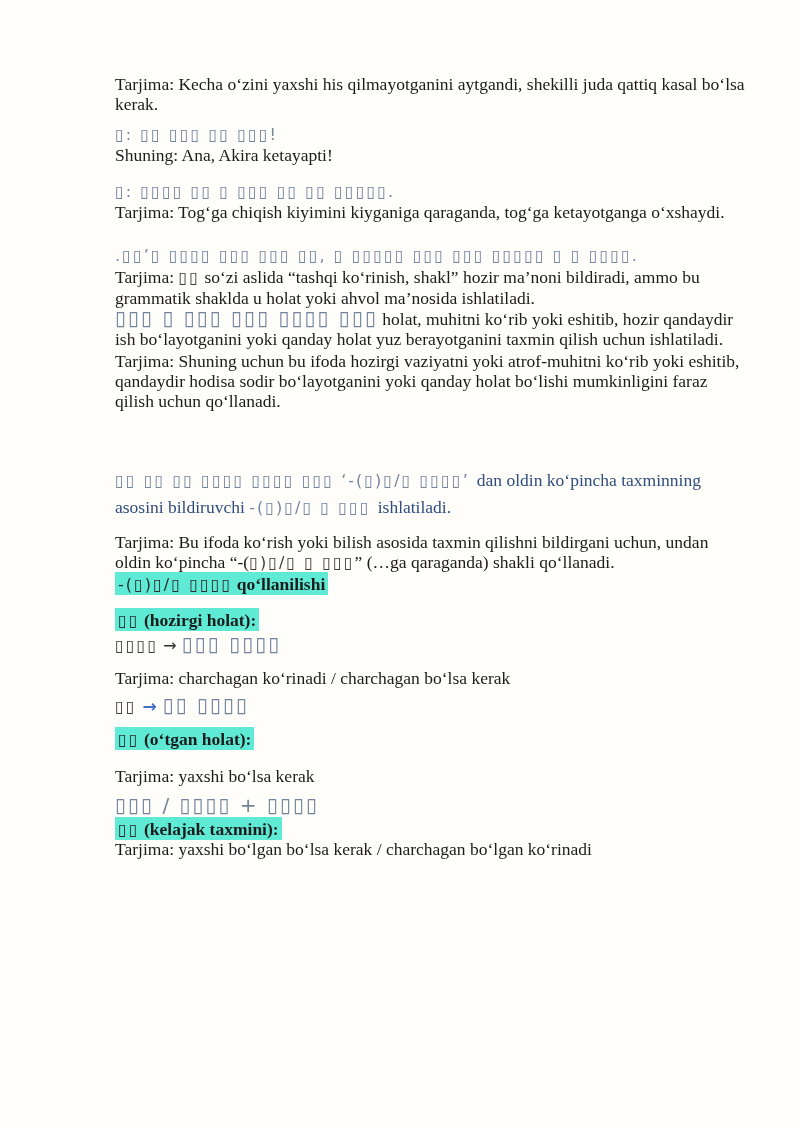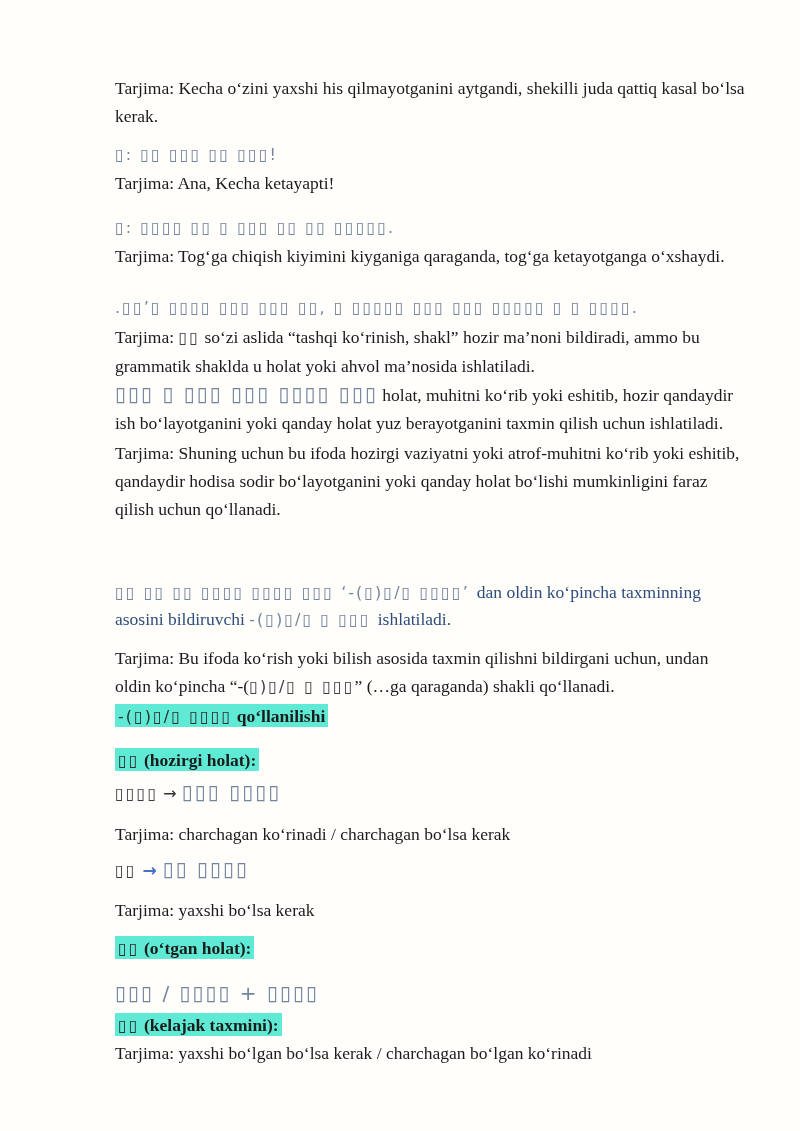--- a/index.html
+++ b/index.html
@@ -5,54 +5,54 @@
   html,body { margin:0; padding:0; }
   body {
     width:800px; height:1131px; position:relative;
     background:#fffefb;
     font-family:"Liberation Serif", serif;
     color:#1b1b1b;
     overflow:hidden;
   }
   .page { position:absolute; inset:0; background:#fffefb; }
   .content { position:absolute; left:115px; top:74px; width:630px; }
-  .para { margin:0; font-size:17.5px; line-height:28px; }
+  .para { margin:0; font-size:17.5px; line-height:20px; }
   .blue-para { color:#2e4d7c; line-height:27px; }
   
   .tofu-blue   { font-family:"DejaVu Sans", sans-serif; color:#74859f; letter-spacing:2px; font-size:16px; }
   .tofu-black  { font-family:"DejaVu Sans", sans-serif; color:#3d3d3d; letter-spacing:2px; font-size:16px; }
   .tofu-blue-lg{ font-family:"DejaVu Sans", sans-serif; color:#73849e; letter-spacing:2px; font-size:20px; }
   .txt-blue    { color:#2e4d7c; }
   .arrow-dark  { color:#2f2f2f; font-family:"DejaVu Sans", sans-serif; font-size:16px; }
   .arrow-blue  { color:#4472c4; font-family:"DejaVu Sans", sans-serif; font-weight:bold; font-size:17px; }
   .hl { background:#5eead4; font-weight:bold; padding:1.5px 3px; box-decoration-break:clone; }
   .hl .tofu-black { font-weight:normal; color:#2e2e2e; }
 </style>
 </head>
 <body>
 
 <div class="page">
   <div class="content">
 
     <p class="para" style="margin-bottom:10px"><span>Tarjima: Kecha o‘zini yaxshi his qilmayotganini aytgandi, shekilli juda qattiq kasal bo‘lsa kerak.</span></p>
     <p class="para" style="margin-bottom:0"><span class="tofu-blue">▯: ▯▯ ▯▯▯ ▯▯ ▯▯▯!</span></p>
-    <p class="para" style="margin-bottom:16px"><span>Tarjima: Ana, Kecha ketayapti!</span></p>
+    <p class="para" style="margin-bottom:16px"><span>Shuning: Ana, Akira ketayapti!</span></p>
     <p class="para" style="margin-bottom:0"><span class="tofu-blue">▯: ▯▯▯▯ ▯▯ ▯ ▯▯▯ ▯▯ ▯▯ ▯▯▯▯▯.</span></p>
     <p class="para" style="margin-bottom:23px"><span>Tarjima: Tog‘ga chiqish kiyimini kiyganiga qaraganda, tog‘ga ketayotganga o‘xshaydi.</span></p>
     <p class="para" style="margin-bottom:1px"><span class="tofu-blue">.▯▯’▯ ▯▯▯▯ ▯▯▯ ▯▯▯ ▯▯, ▯ ▯▯▯▯▯ ▯▯▯ ▯▯▯ ▯▯▯▯▯ ▯ ▯ ▯▯▯▯.</span></p>
     <p class="para" style="margin-bottom:0"><span>Tarjima: </span><span class="tofu-black">▯▯</span><span> so‘zi aslida “tashqi ko‘rinish, shakl” hozir ma’noni bildiradi, ammo bu grammatik shaklda u holat yoki ahvol ma’nosida ishlatiladi.</span></p>
     <p class="para" style="margin-bottom:2px"><span class="tofu-blue-lg">▯▯▯ ▯ ▯▯▯ ▯▯▯ ▯▯▯▯ ▯▯▯</span><span> holat, muhitni ko‘rib yoki eshitib, hozir qandaydir ish bo‘layotganini yoki qanday holat yuz berayotganini taxmin qilish uchun ishlatiladi.</span></p>
     <p class="para" style="margin-bottom:56px"><span>Tarjima: Shuning uchun bu ifoda hozirgi vaziyatni yoki atrof-muhitni ko‘rib yoki eshitib, qandaydir hodisa sodir bo‘layotganini yoki qanday holat bo‘lishi mumkinligini faraz qilish uchun qo‘llanadi.</span></p>
     <p class="para blue-para" style="margin-bottom:11px"><span class="tofu-blue">▯▯ ▯▯ ▯▯ ▯▯▯▯ ▯▯▯▯ ▯▯▯ ‘-(▯)▯/▯ ▯▯▯▯’ </span><span class="txt-blue">dan oldin ko‘pincha taxminning asosini bildiruvchi </span><span class="tofu-blue">-(▯)▯/▯ ▯ ▯▯▯ </span><span class="txt-blue">ishlatiladi.</span></p>
     <p class="para" style="margin-bottom:0"><span>Tarjima: Bu ifoda ko‘rish yoki bilish asosida taxmin qilishni bildirgani uchun, undan oldin ko‘pincha “-(</span><span class="tofu-black">▯)▯/▯ ▯ ▯▯▯</span><span>” (…ga qaraganda) shakli qo‘llanadi.</span></p>
     <p class="para" style="margin-bottom:15px"><span class="hl"><span class="tofu-black">-(▯)▯/▯ ▯▯▯▯</span><span> qo‘llanilishi</span></span></p>
     <p class="para" style="margin-bottom:4px"><span class="hl"><span class="tofu-black">▯▯</span><span> (hozirgi holat):</span></span></p>
     <p class="para" style="margin-bottom:12px"><span class="tofu-black">▯▯▯▯</span><span class="arrow-dark"> → </span><span class="tofu-blue-lg">▯▯▯ ▯▯▯▯</span></p>
     <p class="para" style="margin-bottom:7px"><span>Tarjima: charchagan ko‘rinadi / charchagan bo‘lsa kerak</span></p>
     <p class="para" style="margin-bottom:11px"><span class="tofu-black">▯▯</span><span class="arrow-blue"> → </span><span class="tofu-blue-lg">▯▯ ▯▯▯▯</span></p>
+    <p class="para" style="margin-bottom:17px"><span class="hl"><span class="tofu-black">▯▯</span><span> (o‘tgan holat):</span></span></p>
     <p class="para" style="margin-bottom:9px"><span>Tarjima: yaxshi bo‘lsa kerak</span></p>
-    <p class="para" style="margin-bottom:17px"><span class="hl"><span class="tofu-black">▯▯</span><span> (o‘tgan holat):</span></span></p>
     <p class="para" style="margin-bottom:2px"><span class="tofu-blue-lg">▯▯▯ / ▯▯▯▯ + ▯▯▯▯</span></p>
     <p class="para" style="margin-bottom:0"><span class="hl"><span class="tofu-black">▯▯</span><span> (kelajak taxmini):</span></span></p>
     <p class="para" style="margin-bottom:6px"><span>Tarjima: yaxshi bo‘lgan bo‘lsa kerak / charchagan bo‘lgan ko‘rinadi</span></p>
 
   </div>
 </div>
 
 </body></html>

